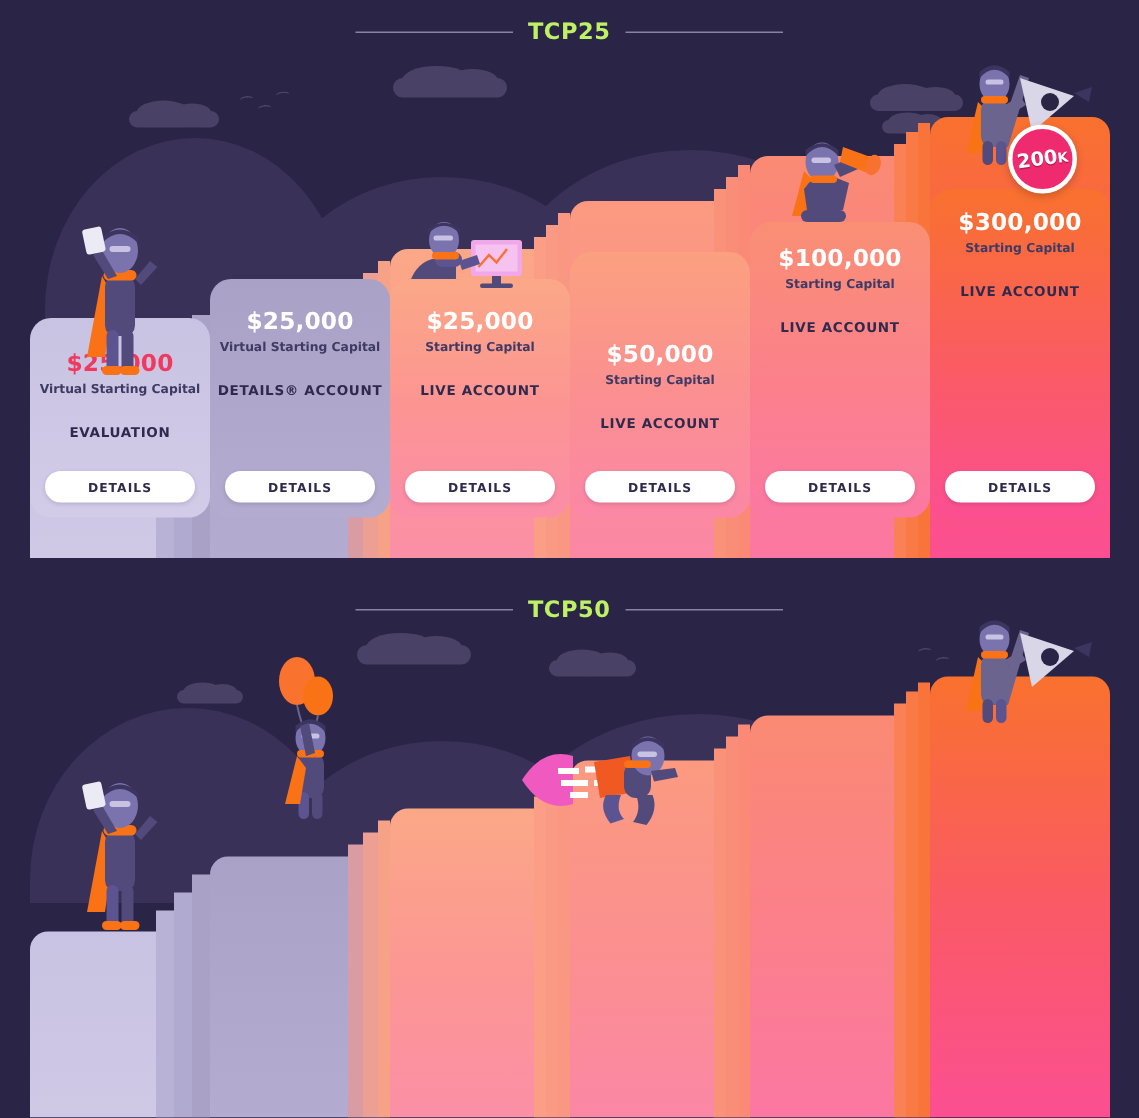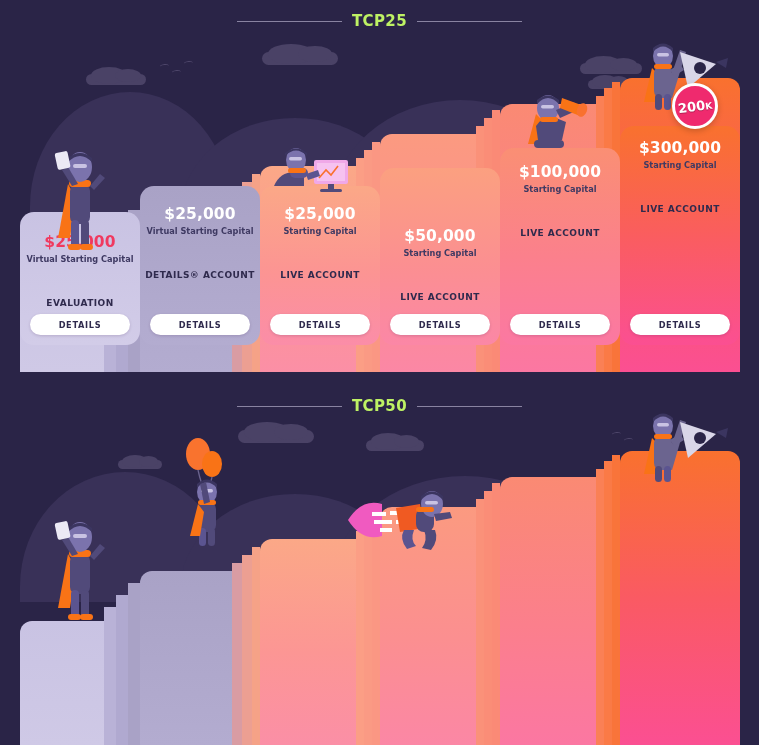--- a/index.html
+++ b/index.html
@@ -101,21 +101,21 @@
     font-weight: bold;
     line-height: 1.3;
     text-align: center;
     margin-top: 3px;
   }
   .card-type {
     font-size: 9px;
     font-weight: bold;
     letter-spacing: .45px;
     text-align: center;
-    margin-top: 33px;
+    margin-top: 19px;
     color: #2f2a4d;
   }
   .card-badge {
     margin-top: 10px;
     width: 104px;
     border-radius: 20px;
     padding: 6px 4px;
     text-align: center;
     font-size: 7px;
     font-weight: bold;

